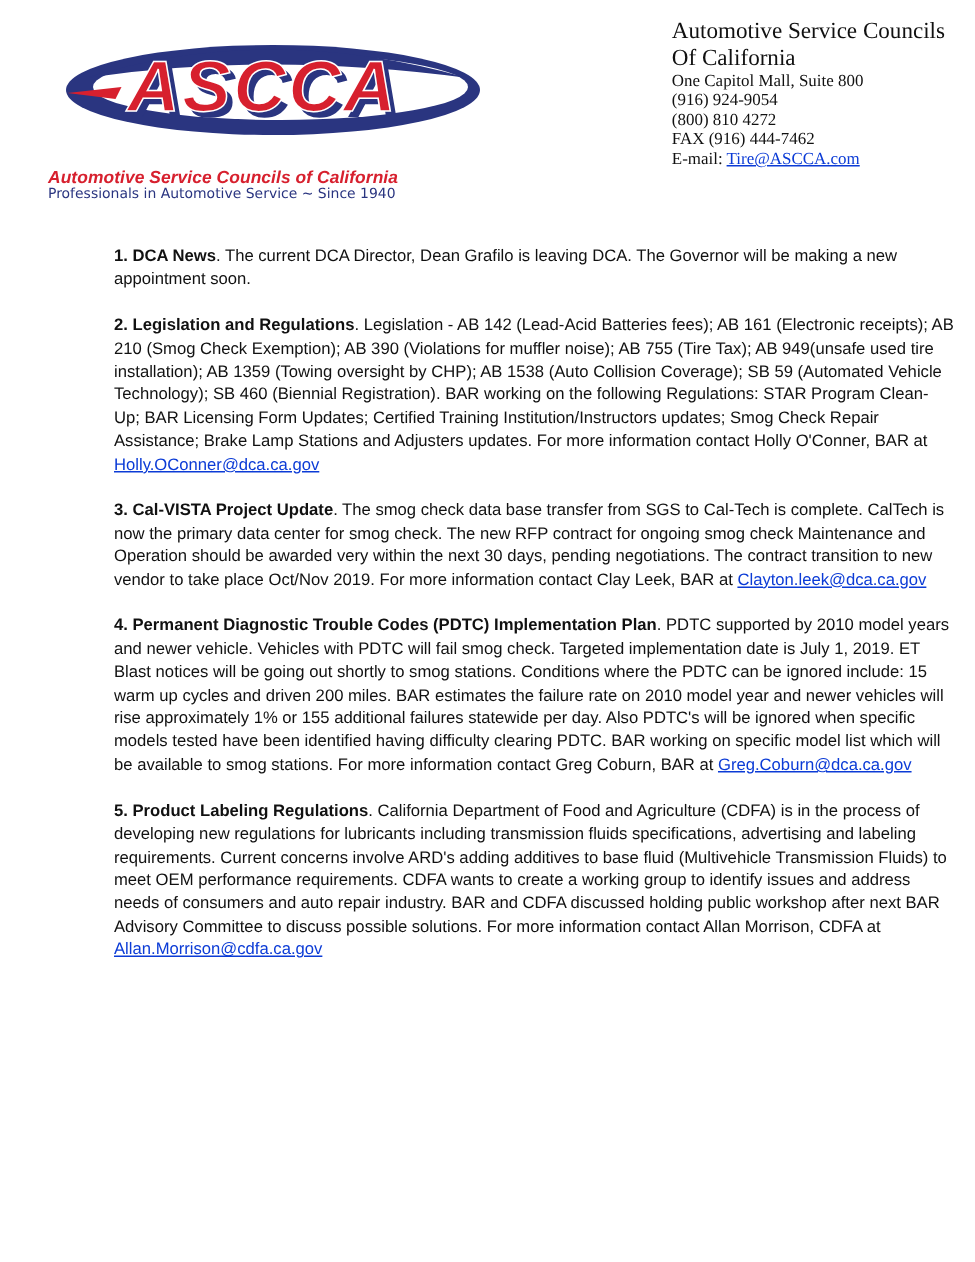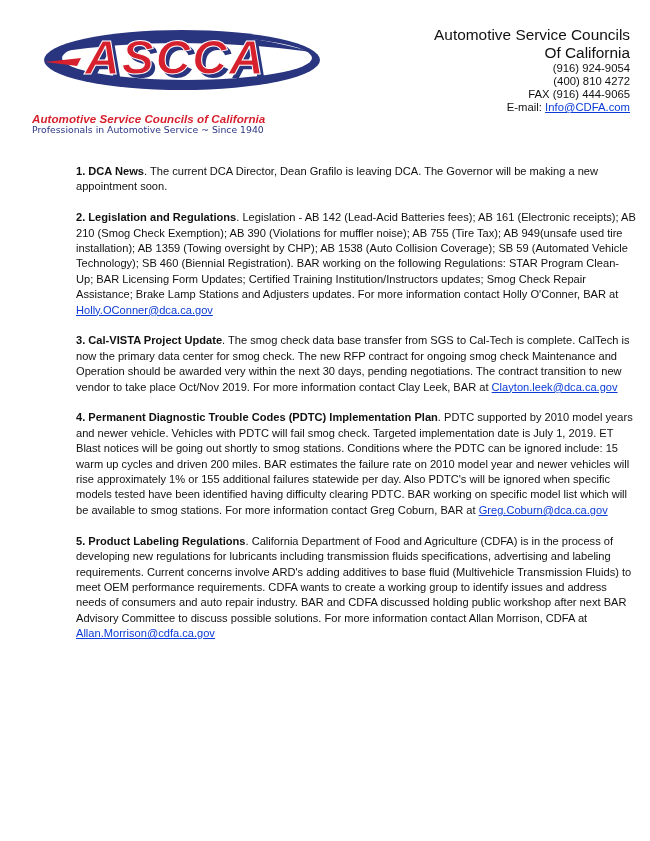--- a/index.html
+++ b/index.html
@@ -9,22 +9,22 @@
   .tagline {
     position: absolute; left: 32px; top: 112px; width: 290px;
     font-family: "Liberation Sans", sans-serif; font-weight: bold; font-style: italic;
     font-size: 11.6px; color: #d7202e; letter-spacing: 0.05px; white-space: nowrap;
   }
   .subtag {
     position: absolute; left: 32px; top: 124px;
     font-family: "DejaVu Sans", sans-serif; font-size: 9.3px; color: #2a3580; white-space: nowrap;
   }
   .contact {
-    position: absolute; right: 20px; top: 26px; text-align: right;
-    font-family: Liberation Sans, sans-serif; color: #111;
+    position: absolute; right: 20px; top: 12px; text-align: left;
+    font-family: Liberation Serif, serif; color: #111;
   }
   .contact .org { font-size: 15.4px; line-height: 18px; }
   .contact .line { font-size: 11.3px; line-height: 13px; }
   .contact a { color: #0b3bd6; text-decoration: underline; }
   .content {
     position: absolute; left: 76px; top: 164px; width: 560px;
     font-family: "Liberation Sans", sans-serif; font-size: 11.1px; line-height: 15.4px; color: #111;
   }
   .content p { margin: 0 0 15.4px 0; }
   .content b { font-weight: bold; }
@@ -42,24 +42,25 @@
     <text x="48" y="52" font-family="Liberation Sans, sans-serif" font-weight="bold" font-style="italic" font-size="48" fill="#d7202e" stroke="#ffffff" stroke-width="1" letter-spacing="2">ASCCA</text>
     <path d="M8 40 L44 36 L40 44 Z" fill="#d7202e"></path>
   </svg>
 </div>
 <div class="tagline">Automotive Service Councils of California</div>
 <div class="subtag">Professionals in Automotive Service ~ Since 1940</div>
 
 <div class="contact">
   <div class="org">Automotive Service Councils</div>
   <div class="org">Of California</div>
+  <div class="line">One Capitol Mall, Suite 800</div>
   <div class="line">(916) 924-9054</div>
-  <div class="line">(400) 810 4272</div>
-  <div class="line">FAX (916) 444-9065</div>
-  <div class="line"><span>E-mail: </span><a>Info@CDFA.com</a></div>
+  <div class="line">(800) 810 4272</div>
+  <div class="line">FAX (916) 444-7462</div>
+  <div class="line"><span>E-mail: </span><a>Tire@ASCCA.com</a></div>
 </div>
 
 <div class="content">
 
   <p><b>1. DCA News</b><span>. The current DCA Director, Dean Grafilo is leaving DCA. The Governor will be making a new appointment soon.</span></p>
 
   <p><b>2. Legislation and Regulations</b><span>. Legislation - AB 142 (Lead-Acid Batteries fees); AB 161 (Electronic receipts); AB 210 (Smog Check Exemption); AB 390 (Violations for muffler noise); AB 755 (Tire Tax); AB 949(unsafe used tire installation); AB 1359 (Towing oversight by CHP); AB 1538 (Auto Collision Coverage); SB 59 (Automated Vehicle Technology); SB 460 (Biennial Registration).  BAR working on the following Regulations:  STAR Program Clean-Up; BAR Licensing Form Updates; Certified Training Institution/Instructors updates; Smog Check Repair Assistance; Brake Lamp Stations and Adjusters updates. For more information contact Holly O'Conner, BAR at </span><a>Holly.OConner@dca.ca.gov</a></p>
 
   <p><b>3. Cal-VISTA Project Update</b><span>. The smog check data base transfer from SGS to Cal-Tech is complete. CalTech is now the primary data center for smog check. The new RFP contract for ongoing smog check Maintenance and Operation should be awarded very within the next 30 days, pending negotiations.   The contract transition to new vendor to take place Oct/Nov 2019. For more information contact Clay Leek, BAR at </span><a>Clayton.leek@dca.ca.gov</a></p>
 

